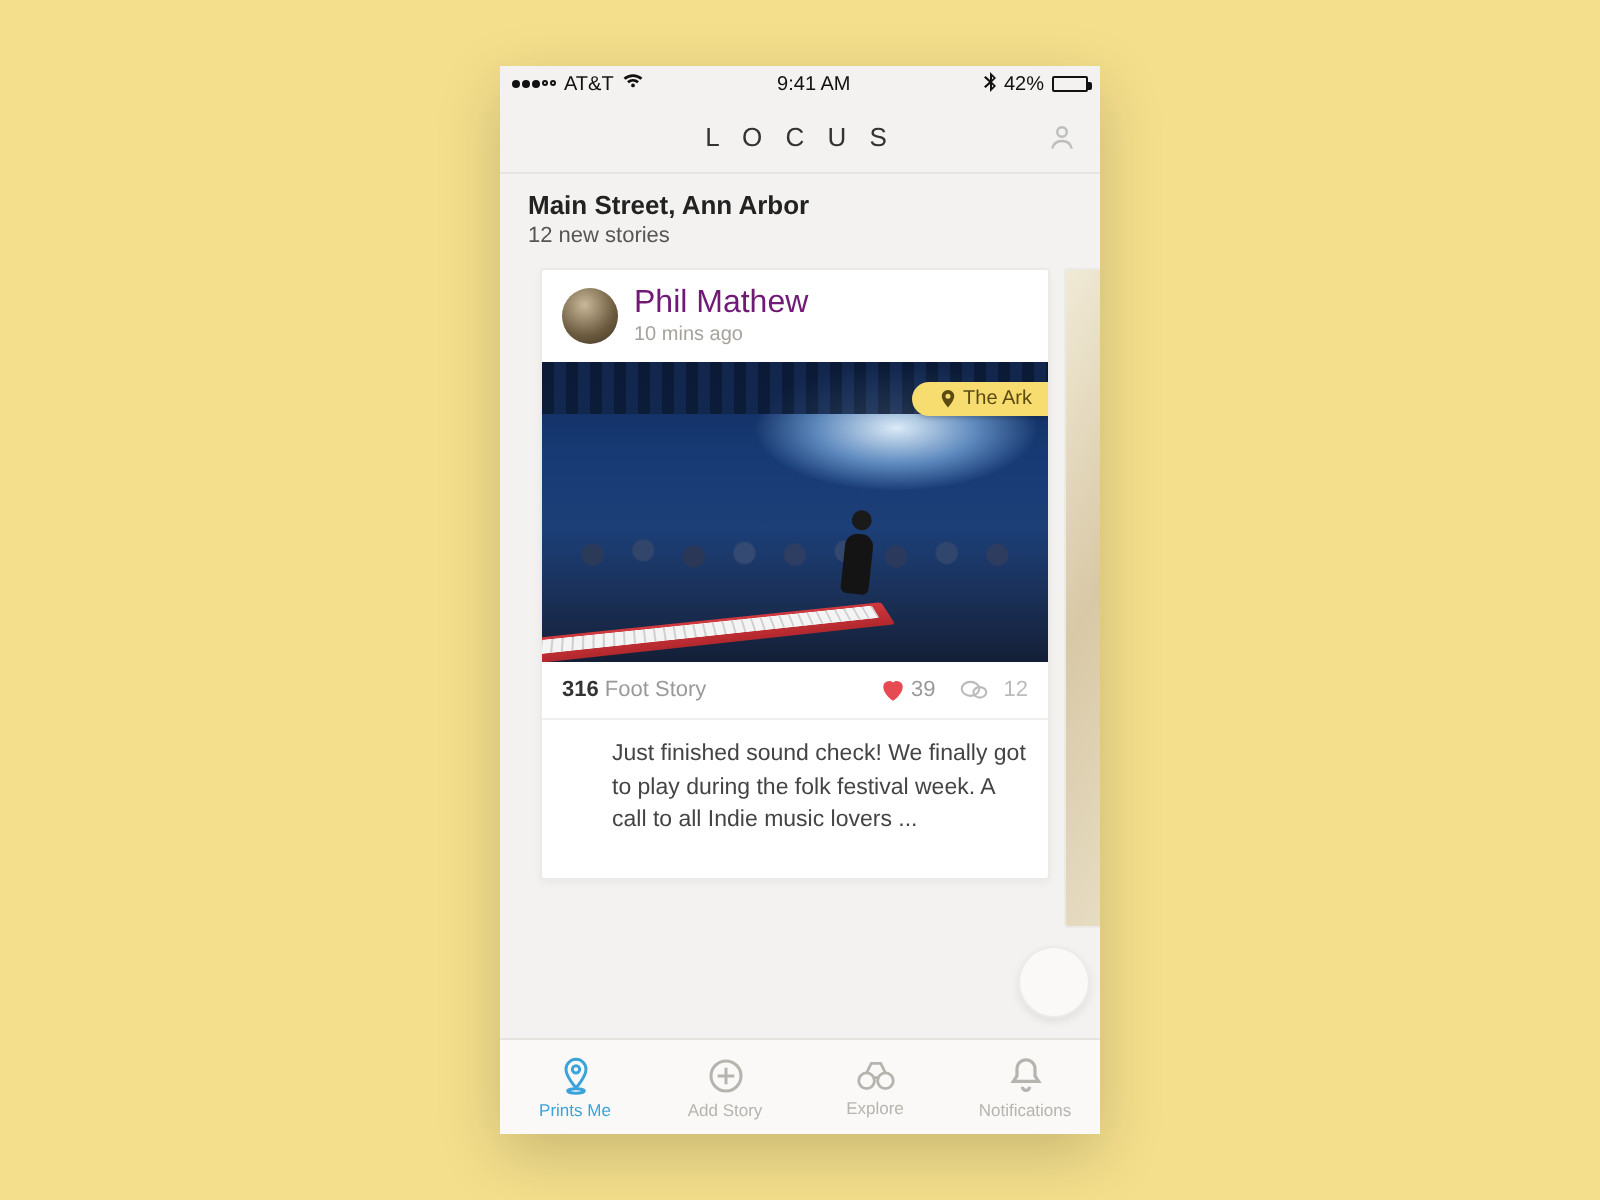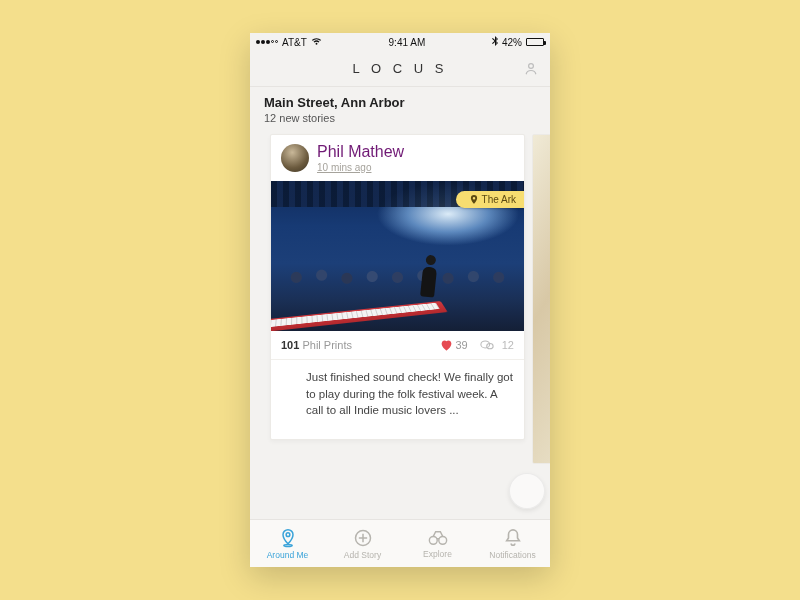--- a/index.html
+++ b/index.html
@@ -46,21 +46,21 @@
     border:1px solid #eceae6; border-radius:2px;
     filter: blur(0.3px);
   }
   .card-header { display:flex; align-items:center; gap:8px; padding:8px 10px; }
   .avatar {
     width:28px; height:28px; border-radius:50%;
     background: radial-gradient(circle at 40% 30%, #c9b899 0%, #6b5a3e 60%, #3c3322 100%);
     flex-shrink:0;
   }
   .author-name { font-size:16px; color:#701a75; }
-  .author-time { font-size:10px; color:#a6a39c; margin-top:1px;text-decoration:underline; }
+  .author-time { font-size:10px; color:#a6a39c; margin-top:1px; }
   .card-image {
     height:150px; position:relative; overflow:hidden;
     background:
       radial-gradient(ellipse 40% 30% at 70% 22%, rgba(230,245,255,0.95) 0%, rgba(140,190,240,0.6) 40%, rgba(20,50,110,0) 70%),
       linear-gradient(180deg, #0f2a5a 0%, #173a74 30%, #1c3f78 55%, #1a2f55 80%, #141f36 100%);
   }
   .ceiling { position:absolute; top:0; left:0; right:0; height:26px;
     background: repeating-linear-gradient(90deg, #0a1830 0 6px, #13264a 6px 12px);
     opacity:0.85;
   }
@@ -196,21 +196,21 @@
           </div>
         <div class="venue-tag">
           <svg width="8" height="10" viewBox="0 0 12 16">
               <path fill="#5b4a12" d="M6 0a5 5 0 0 0-5 5c0 3.5 5 9 5 9s5-5.5 5-9a5 5 0 0 0-5-5zm0 7a2 2 0 1 1 0-4 2 2 0 0 1 0 4z"></path>
             </svg>
           <span>The Ark</span>
         </div>
       </div>
       <div class="card-stats">
         <span class="stats-left">
-          <b>101</b> <span>Phil Prints</span>
+          <b>316</b> <span>Foot Story</span>
         </span>
         <span class="stats-right">
           <span class="heart">
             <svg width="13" height="12" viewBox="0 0 24 22">
                 <path fill="#e64a52" d="M12 21s-9-6-9-13a5.5 5.5 0 0 1 9-4 5.5 5.5 0 0 1 9 4c0 7-9 13-9 13z"></path>
               </svg>
             <span class="count">39</span>
           </span>
           <span class="comment">
             <svg width="14" height="12" viewBox="0 0 24 20" fill="none" stroke="#bbb" stroke-width="1.8">
@@ -228,21 +228,21 @@
 
   <div class="fab"></div>
 
   <div class="tabbar">
     <div class="tab active">
       <svg width="20" height="20" viewBox="0 0 24 24" fill="none" stroke="#3aa3d9" stroke-width="1.8">
         <path d="M12 2a6 6 0 0 0-6 6c0 4.5 6 11 6 11s6-6.5 6-11a6 6 0 0 0-6-6z"></path>
           <circle cx="12" cy="8" r="2.2"></circle>
         <ellipse cx="12" cy="21" rx="5" ry="1.3"></ellipse>
       </svg>
-      <span>Around Me</span>
+      <span>Prints Me</span>
     </div>
     <div class="tab">
       <svg width="20" height="20" viewBox="0 0 24 24" fill="none" stroke="#b6b4ae" stroke-width="1.8">
         <circle cx="12" cy="12" r="9"></circle>
           <path d="M12 7v10M7 12h10"></path>
       </svg>
       <span>Add Story</span>
     </div>
     <div class="tab">
       <svg width="22" height="18" viewBox="0 0 28 20" fill="none" stroke="#b6b4ae" stroke-width="1.8">

